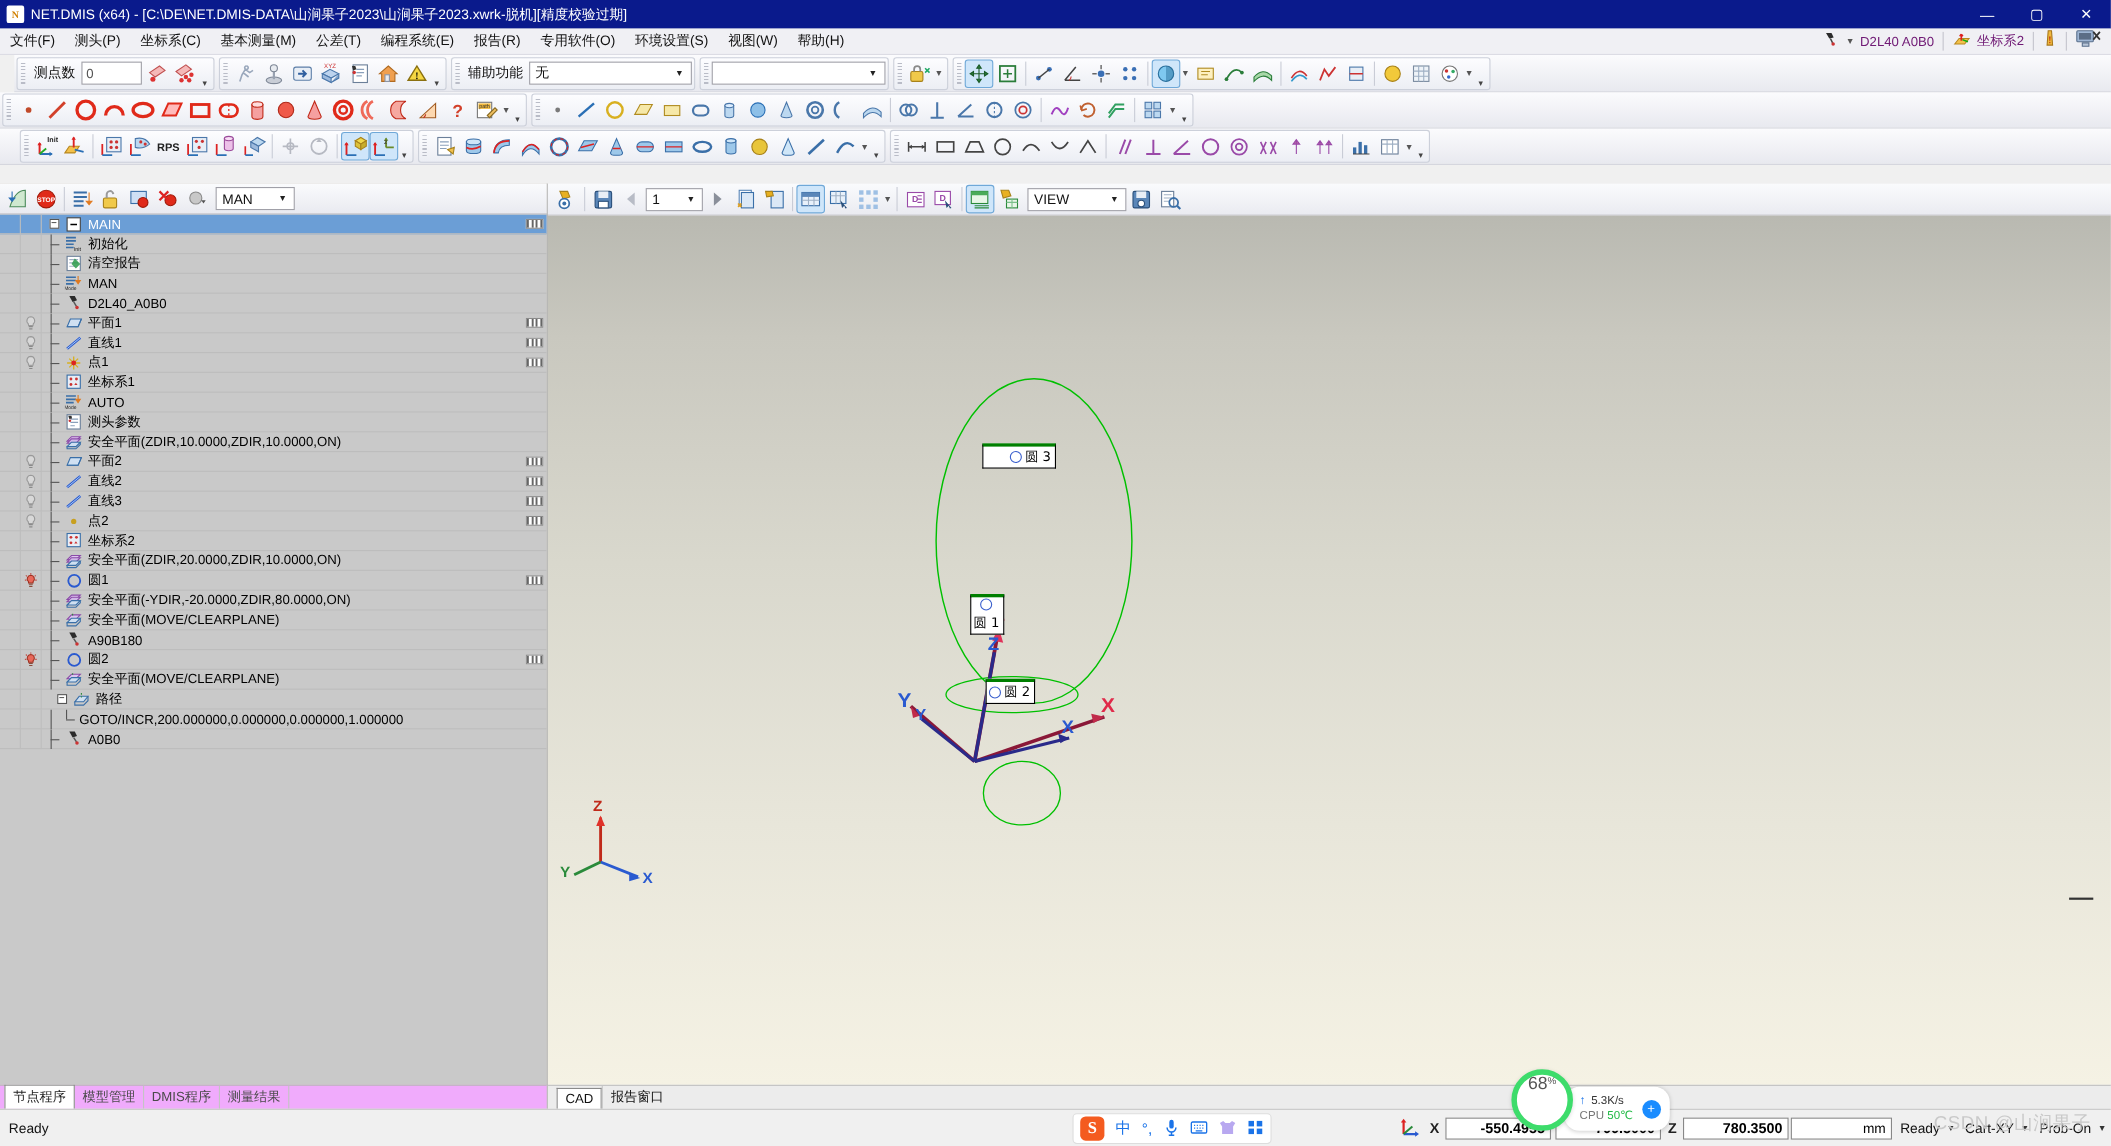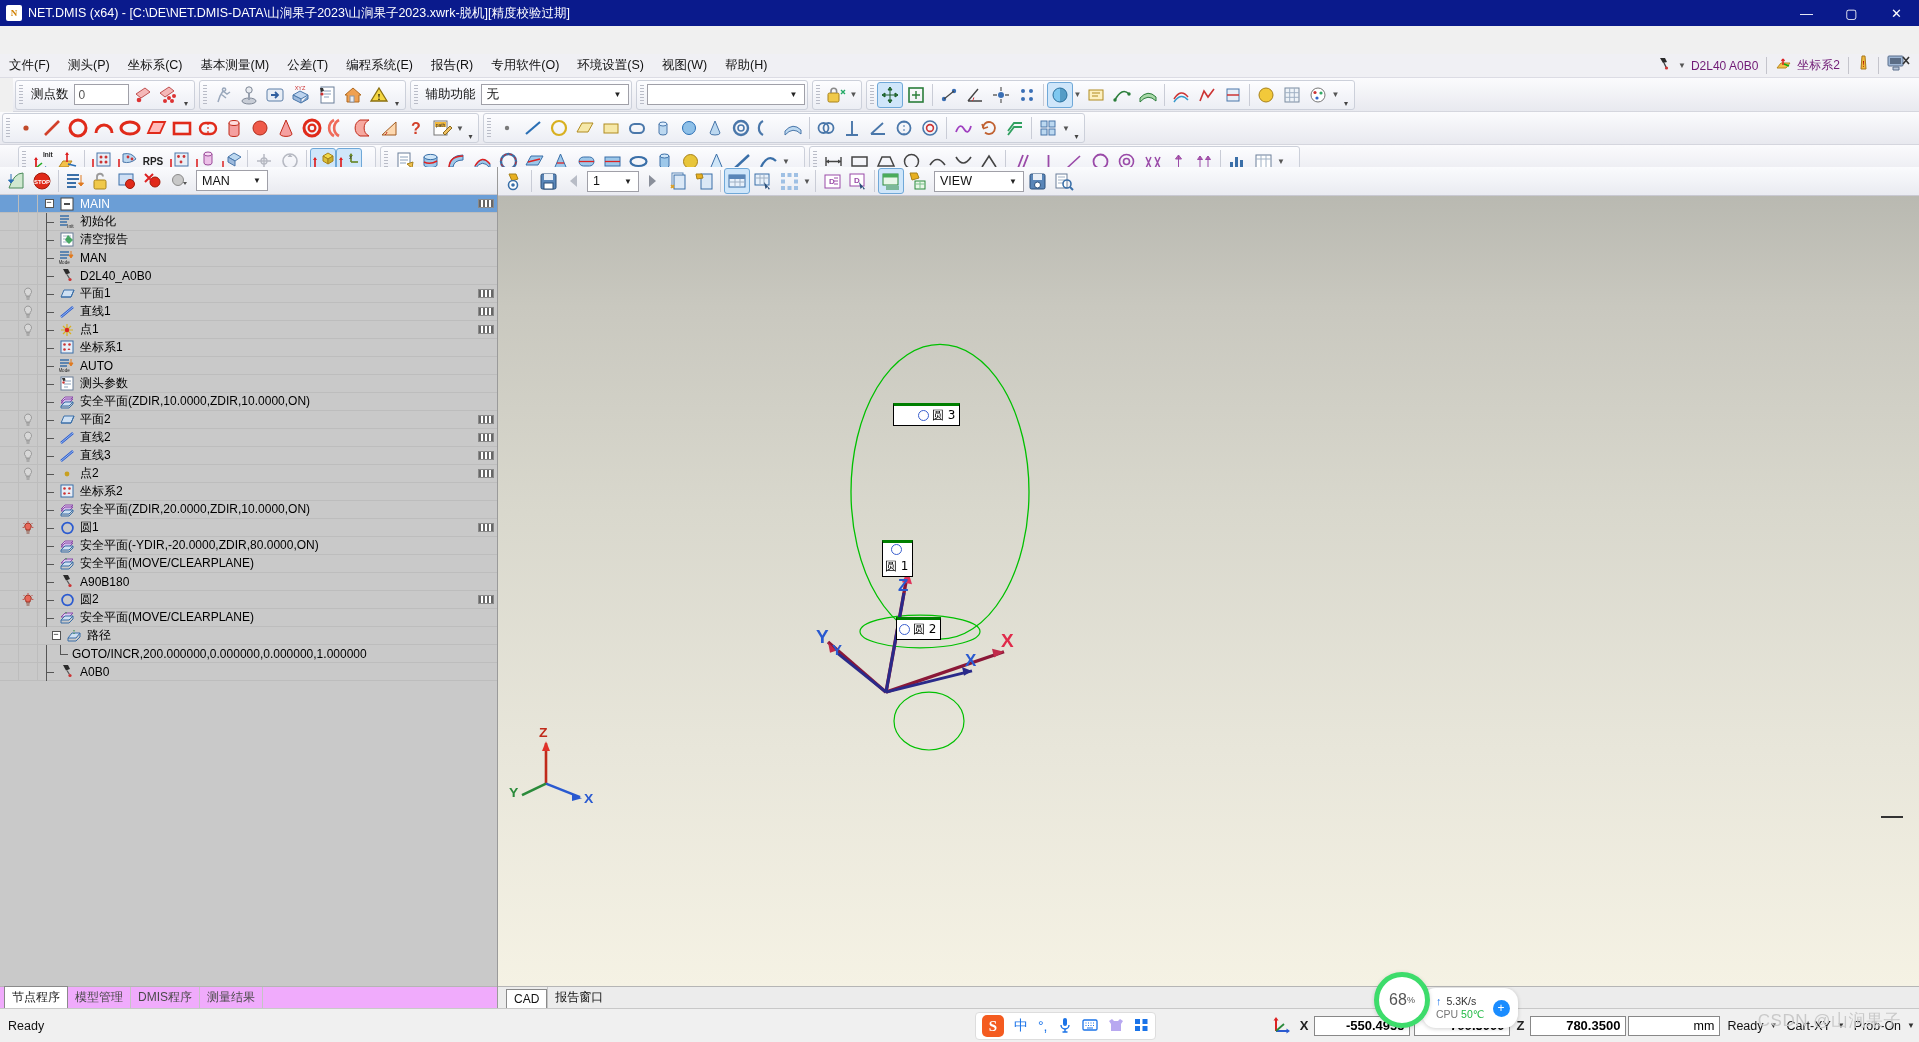--- a/index.html
+++ b/index.html
@@ -33,21 +33,21 @@
     width: 45px; height: 26px; display: flex;
     align-items: center; justify-content: center;
     color: #fff; font-size: 13px;
   }
 
   
   .menubar {
     height: 24px; background: #f0f0f4;
     display: flex; align-items: center;
     border-bottom: 1px solid #dcdce4;
-    font-size: 12.5px; color: #111; margin-top: 28px;
+    font-size: 12.5px; color: #111;
   }
   .menuitem { padding: 3px 9px; white-space: nowrap; }
   .menu-right { margin-left: auto; display: flex; align-items: center; gap: 4px; padding-right: 8px; }
   .menu-right .sep { width: 1px; height: 17px; background: #c4c4cc; margin: 0 4px; }
   .mr-label { font-size: 12px; color: #701a75; white-space: nowrap; }
 
   
   .tbrow {
     background: linear-gradient(#fbfbfd, #e8e9ef);
     border-bottom: 1px solid #d5d6de;
@@ -205,21 +205,21 @@
   .netwidget .r1 { font-size:10.5px; color:#333; display:flex; align-items:center; gap:5px; }
   .netwidget .r2 { font-size:10.5px; color:#777; }
   .netwidget .temp { color:#21ba45; }
   .netwidget .up { color:#1a73e8; font-size:11px; }
   .netwidget .plus { width:17px;height:17px;border-radius:50%;background:#1a8cff;color:#fff;
                      font-size:12px;display:flex;align-items:center;justify-content:center; }
   .cpuring {
     position:absolute; left:1374px; bottom:14px;
     width:56px;height:56px;border-radius:50%;
     background:#fff; border:5px solid #3ddc6b;
-    display:flex;align-items:center;justify-content:center;
+    display:flex;align-items:flex-start;justify-content:center;
     font-size:16px; color:#555;
     box-shadow:0 1px 4px rgba(0,0,0,.15);
   }
   .cpuring sup { font-size:9px; }
   .watermark { position:absolute; right:18px; bottom:10px;
                font-size:17px; color:#c9c9c9; letter-spacing:.5px;
                font-family:"Liberation Sans",sans-serif; }
 </style>
 </head>
 <body>

